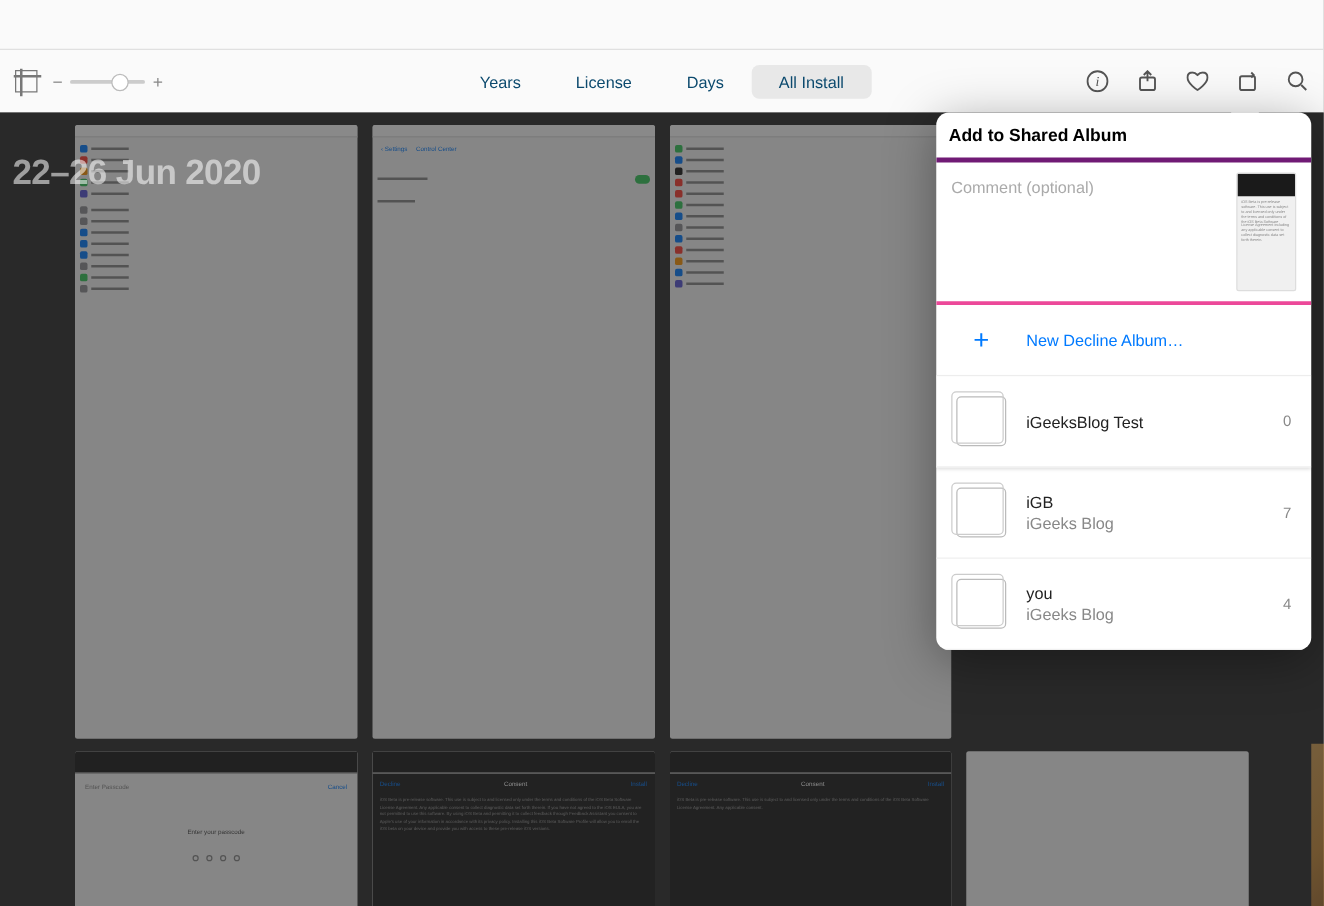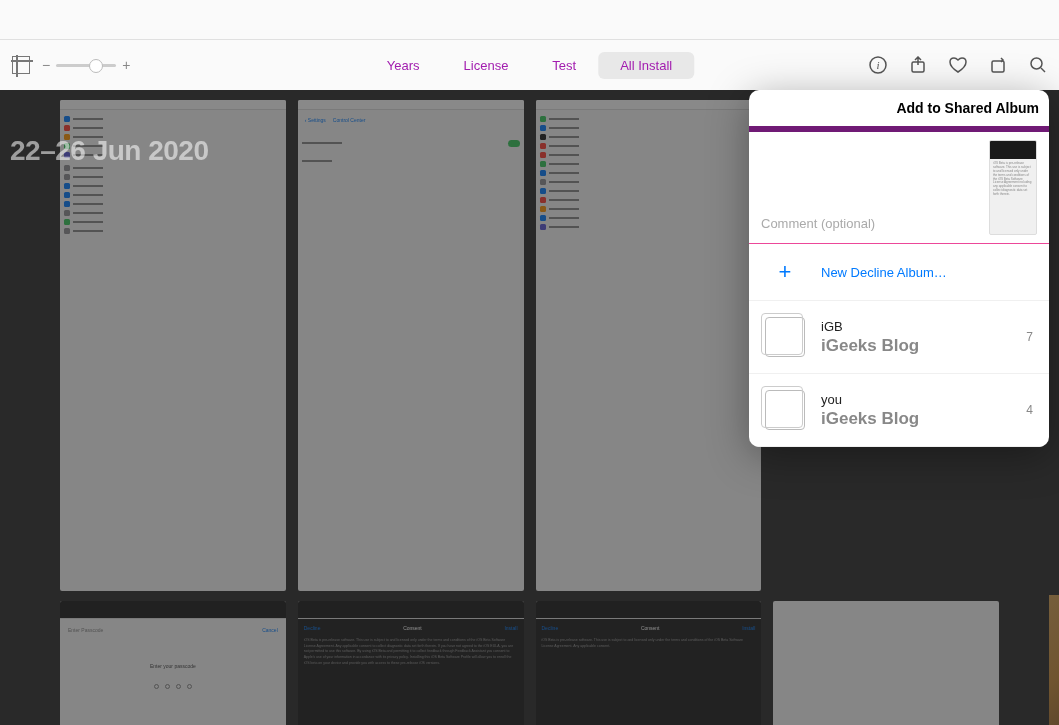--- a/index.html
+++ b/index.html
@@ -74,21 +74,21 @@
     .view-tabs {
       position: absolute;
       left: 50%;
       transform: translateX(-50%);
       display: flex;
       gap: 0;
     }
     .view-tab {
       padding: 6px 22px;
       font-size: 13px;
-      color: #a21caf;
+      color: #0c4a6e;
       border-radius: 6px;
       cursor: pointer;
     }
     .view-tab.active {
       background: #e8e8e8;
     }
     
     .toolbar-right {
       margin-left: auto;
       display: flex;
@@ -120,21 +120,21 @@
       top: 90px;
       left: 0;
       right: 0;
       bottom: 0;
       background: rgba(40, 40, 40, 0.55);
       z-index: 5;
     }
     
     .date-label {
       position: absolute;
-      top: 135px;
+      top: 122px;
       left: 10px;
       font-size: 28px;
       font-weight: 600;
       color: rgba(255,255,255,0.55);
       z-index: 6;
       letter-spacing: -0.5px;
     }
     
     .grid-inner {
       display: grid;
@@ -209,32 +209,32 @@
       content: '';
       position: absolute;
       top: -8px;
       right: 45px;
       width: 16px;
       height: 16px;
       background: #fff;
       transform: rotate(45deg);
     }
     .popover-header {
-      text-align: right;
+      text-align: left;
       padding: 10px;
       font-size: 14px;
       font-weight: 600;
-      border-bottom: 6px solid #701a75;
+      border-bottom: 4px solid #701a75;
     }
     .popover-comment {
       display: flex;
       padding: 8px 12px;
-      border-bottom: 1px solid #ec4899;
+      border-bottom: 3px solid #ec4899;
       gap: 10px;
-      align-items: flex-end;
+      align-items: flex-start;
     }
     .comment-input {
       flex: 1;
       border: none;
       outline: none;
       font-size: 13px;
       color: #444;
       padding: 4px 0;
     }
     .comment-input::placeholder {
@@ -310,24 +310,23 @@
     }
     
     .album-info {
       flex: 1;
     }
     .album-name {
       font-size: 13px;
       color: #222;
     }
     .album-sub {
-      font-size: 17px;
+      font-size: 13px;
       color: #888;
       margin-top: 2px;
-      font-weight: bold;
     }
     .album-count {
       font-size: 12px;
       color: #888;
     }
     .new-album-label {
       color: #007aff;
       font-size: 13px;
     }
     
@@ -346,21 +345,21 @@
 
   <div class="zoom-control">
     <span class="zoom-minus">−</span>
     <div class="zoom-slider"></div>
     <span class="zoom-plus">+</span>
   </div>
 
   <div class="view-tabs">
     <div class="view-tab">Years</div>
     <div class="view-tab">License</div>
-    <div class="view-tab">Test</div>
+    <div class="view-tab">Days</div>
     <div class="view-tab active">All Install</div>
   </div>
 
   <div class="toolbar-right">
     <div class="tool-icon">
       <svg width="18" height="18" viewBox="0 0 18 18">
           <circle cx="9" cy="9" r="8" fill="none" stroke="#555" stroke-width="1.5"></circle>
           <text x="9" y="13" text-anchor="middle" font-size="11" fill="#555" font-family="serif" font-style="italic">i</text>
         </svg>
     </div>
@@ -585,20 +584,27 @@
       <div class="preview-thumb-inner"></div>
       <div class="preview-thumb-text">iOS Beta is pre-release software. This use is subject to and licensed only under the terms and conditions of the iOS Beta Software License Agreement including any applicable consent to collect diagnostic data set forth therein.</div>
     </div>
   </div>
 
   <div class="album-row new-album">
     <div class="plus-circle">+</div>
     <div class="new-album-label">New Decline Album…</div>
   </div>
 
+  <div class="album-row selected">
+    <div class="album-icon"></div>
+    <div class="album-info">
+      <div class="album-name">iGeeksBlog Test</div>
+    </div>
+    <div class="album-count">0</div>
+  </div>
 
   <div class="album-row">
     <div class="album-icon"></div>
     <div class="album-info">
       <div class="album-name">iGB</div>
       <div class="album-sub">iGeeks Blog</div>
     </div>
     <div class="album-count">7</div>
   </div>
 

